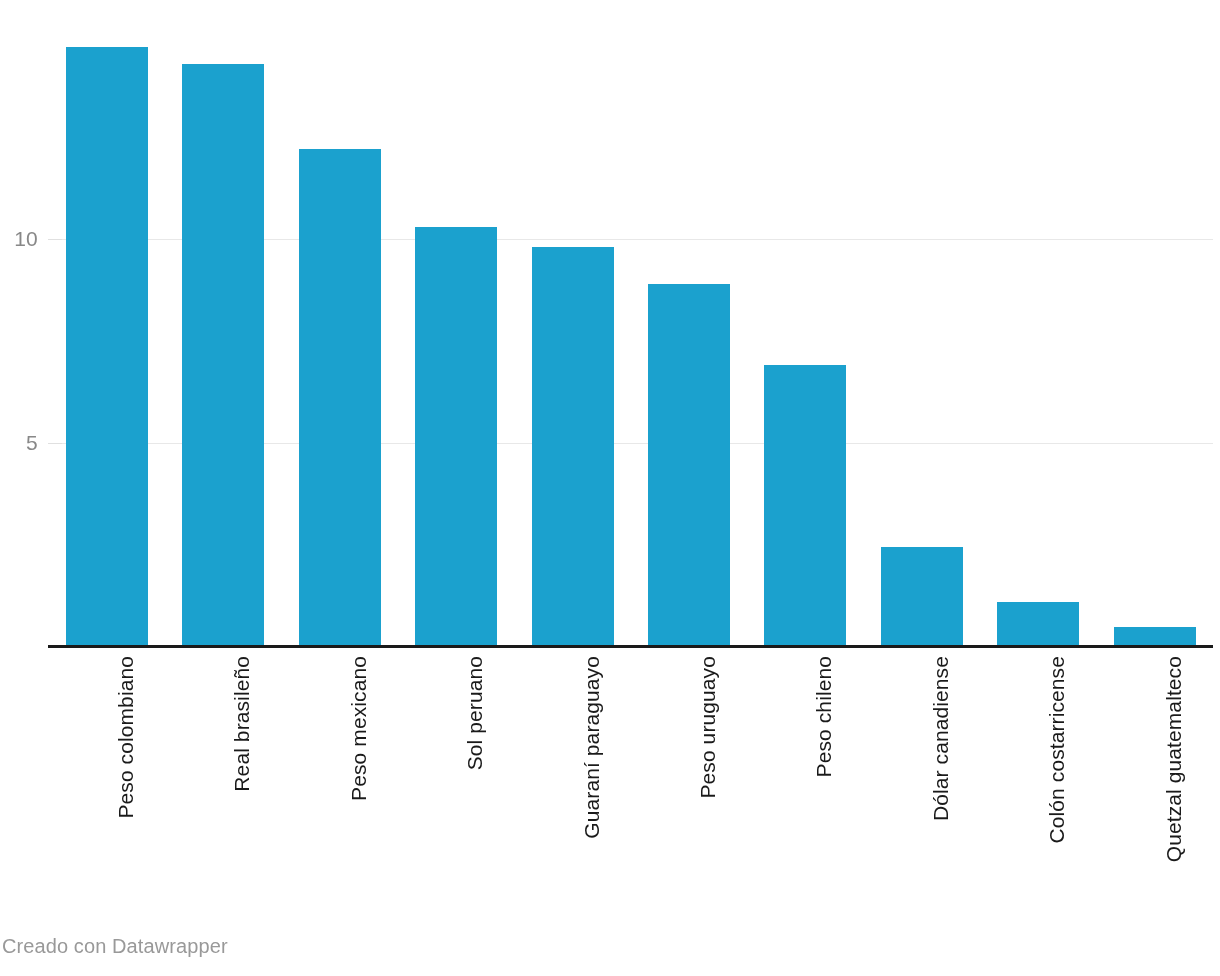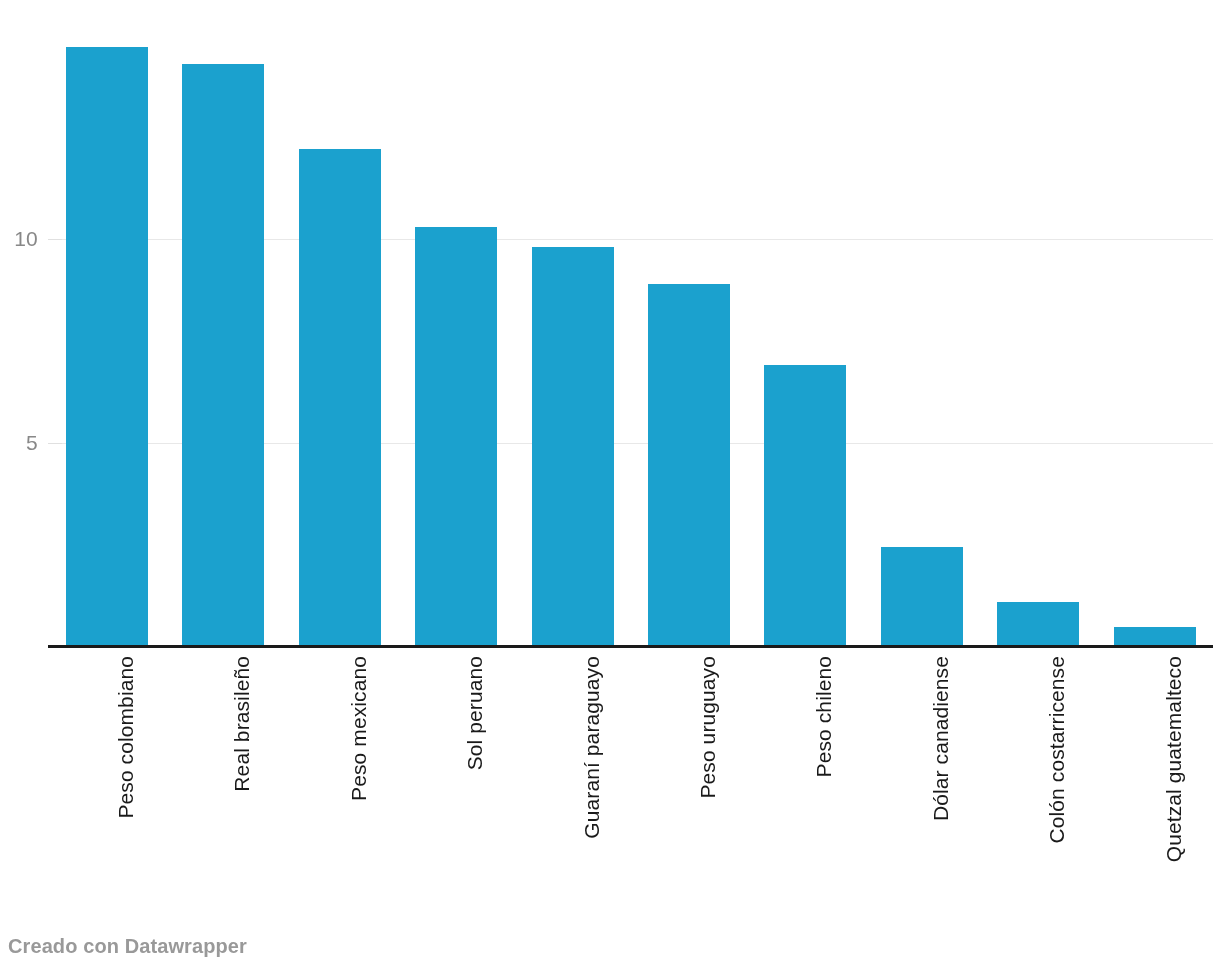--- a/index.html
+++ b/index.html
@@ -105,27 +105,26 @@
     color: #1a1a1a;
     white-space: nowrap;
     font-family: "Liberation Sans", sans-serif;
     letter-spacing: 0.1px;
     line-height: 1;
   }
 
   
   .footer {
     position: absolute;
-    left: 8px;
+    left: 2px;
     bottom: 18px;
     font-size: 20px;
     color: #999999;
     font-family: "Liberation Sans", sans-serif;
     letter-spacing: 0.1px;
-    font-weight: bold;
   }
 </style>
 </head>
 <body>
 
 <div id="screen">
 
   <div id="chart">
 
     <div class="plot-area">

